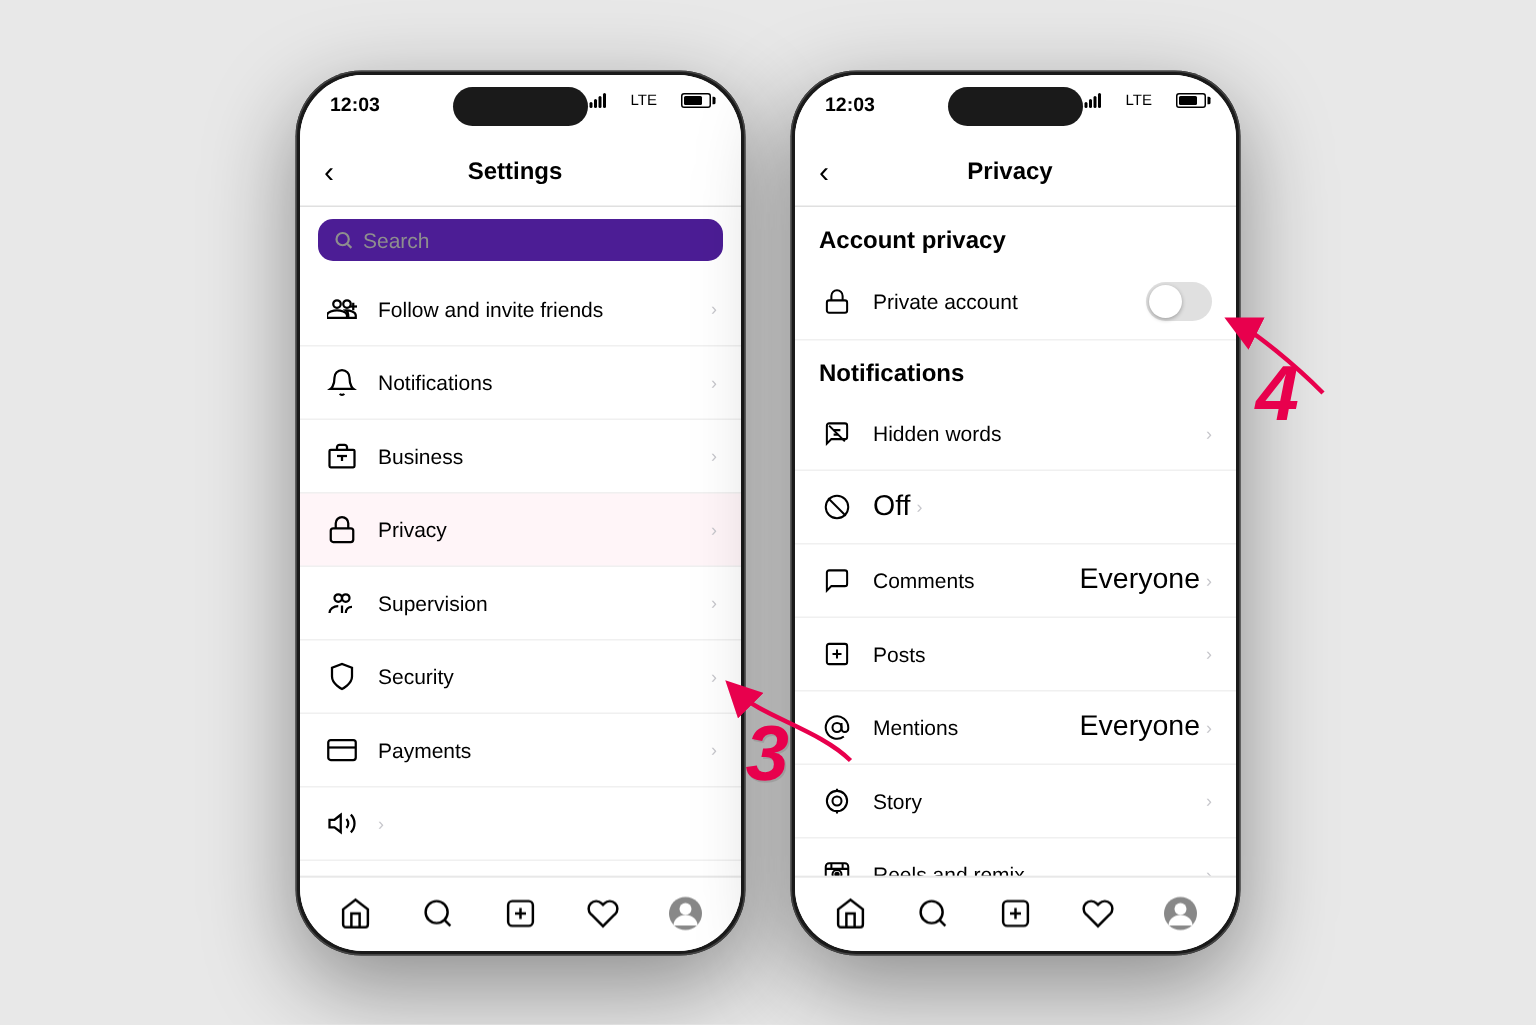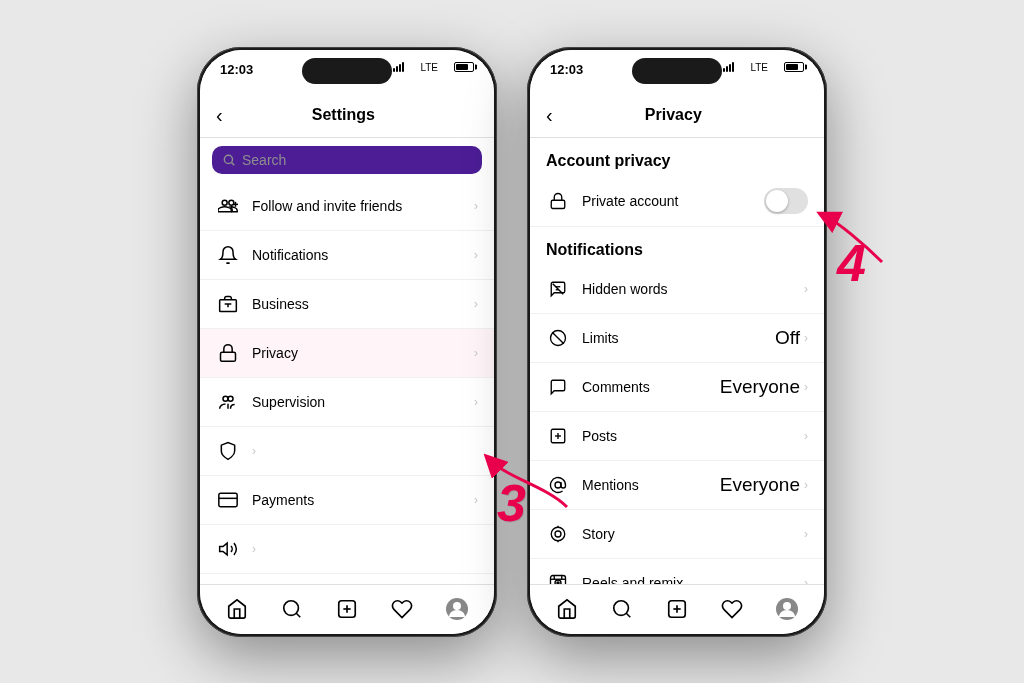--- a/index.html
+++ b/index.html
@@ -417,20 +417,21 @@
           <span class="menu-label">Supervision</span>
           <span class="menu-chevron">›</span>
         </div>
 
         <div class="menu-item">
           <div class="menu-icon">
             <svg width="20" height="20" viewBox="0 0 24 24" fill="none" stroke="#000" stroke-width="1.8">
               <path d="M12 22s8-4 8-10V5l-8-3-8 3v7c0 6 8 10 8 10z"></path>
             </svg>
           </div>
+          <span class="menu-label">Security</span>
           <span class="menu-chevron">›</span>
         </div>
 
         <div class="menu-item">
           <div class="menu-icon">
             <svg width="20" height="20" viewBox="0 0 24 24" fill="none" stroke="#000" stroke-width="1.8">
               <rect x="1" y="4" width="22" height="16" rx="2" ry="2"></rect>
               <line x1="1" y1="10" x2="23" y2="10"></line>
             </svg>
           </div>
@@ -562,21 +563,20 @@
           <span class="privacy-chevron">›</span>
         </div>
 
         <div class="privacy-item">
           <div class="menu-icon">
             <svg width="18" height="18" viewBox="0 0 24 24" fill="none" stroke="#000" stroke-width="1.8">
               <circle cx="12" cy="12" r="10"></circle>
               <line x1="4.22" y1="4.22" x2="19.78" y2="19.78"></line>
             </svg>
           </div>
-          <span class="privacy-label">Limits</span>
           <span class="privacy-value">Off</span>
           <span class="privacy-chevron">›</span>
         </div>
 
         <div class="privacy-item">
           <div class="menu-icon">
             <svg width="18" height="18" viewBox="0 0 24 24" fill="none" stroke="#000" stroke-width="1.8">
               <path d="M21 15a2 2 0 0 1-2 2H7l-4 4V5a2 2 0 0 1 2-2h14a2 2 0 0 1 2 2z"></path>
             </svg>
           </div>

